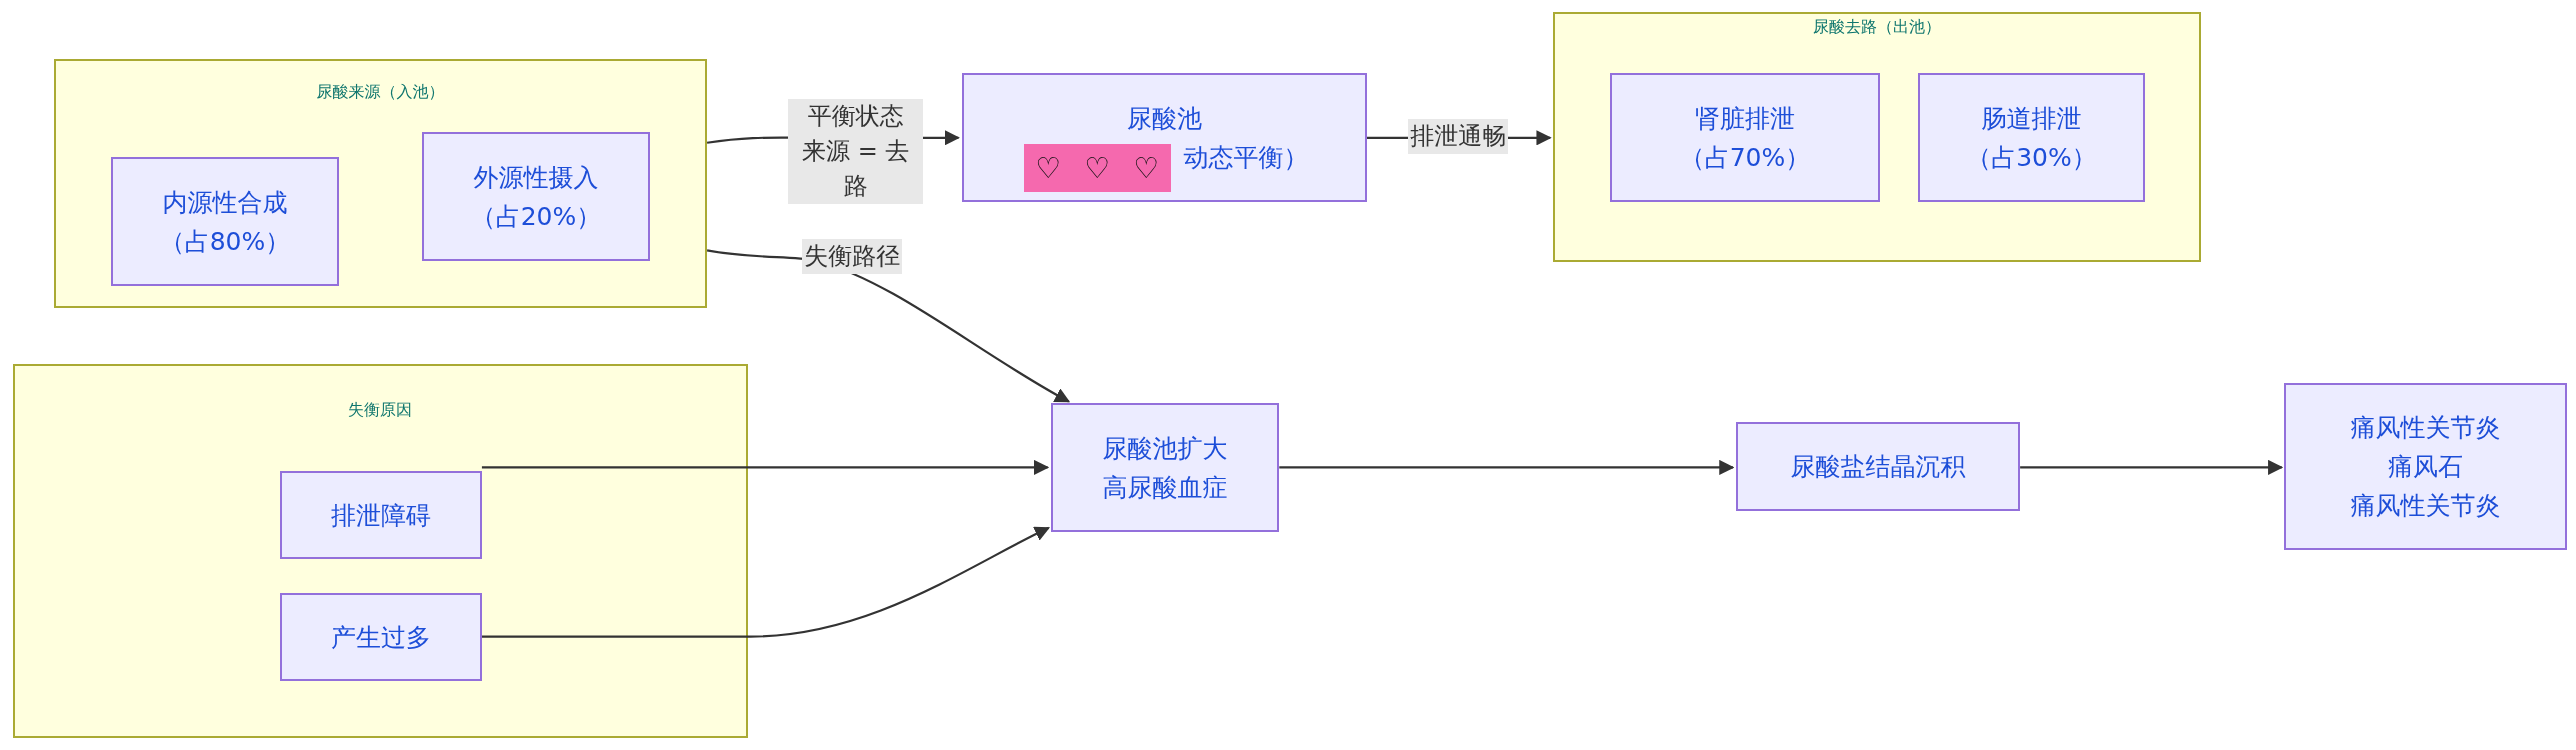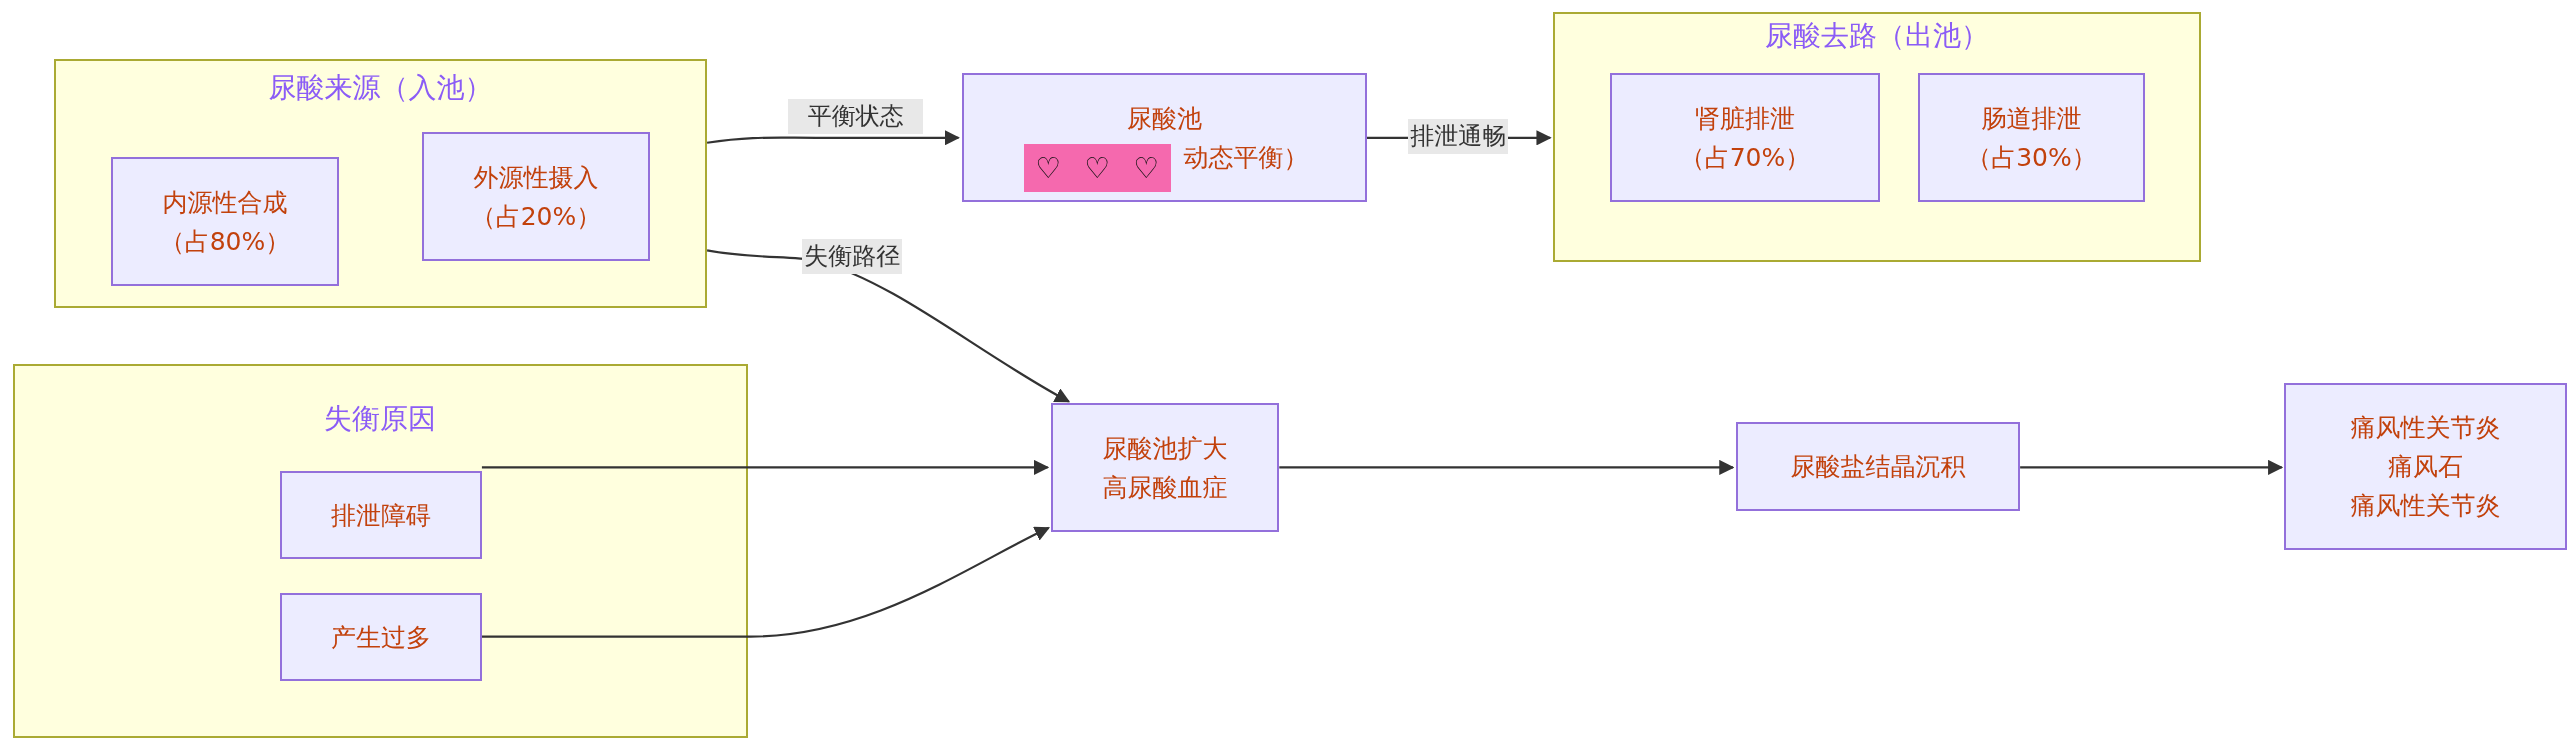--- a/index.html
+++ b/index.html
@@ -1,32 +1,32 @@
 <!DOCTYPE html>
 <html style="font-size:8.7px"><head>
 <meta charset="utf-8">
 <style>
   html, body { margin:0; padding:0; background:#ffffff; }
   body { width:2576px; height:751px; position:relative; overflow:hidden;
          font-family:"DejaVu Sans","Liberation Sans",sans-serif; color:#333333; }
   .group { position:absolute; background:#ffffde; border:2.2px solid #aaaa33; box-sizing:border-box; }
-  .group-title { position:absolute; left:0; right:0; text-align:center; font-size:28px; color:#8b5cf6; }
+  .group-title { position:absolute; left:0; right:0; text-align:center; font-size:16px; color:#0f766e; }
   .node { position:absolute; background:#ececff; border:2.2px solid #9370db; box-sizing:border-box;
           display:flex; flex-direction:column; align-items:center; justify-content:center;
-          font-size:25px; line-height:39px; color:#c2410c; text-align:center; }
+          font-size:25px; line-height:39px; color:#1d4ed8; text-align:center; }
   .elabel { position:absolute; background:#e8e8e8; font-size:24px; line-height:35px; text-align:center;
             color:#333; padding:0 2.2px; }
   svg.edges { position:absolute; left:0; top:0; }
   .sticker { position:absolute; background:#f569ae; display:flex; align-items:center; justify-content:space-around; }
 </style>
 </head>
 <body>
 
 <div class="group" style="left:54px;top:59px;width:653px;height:249px;">
-  <div class="group-title" style="top:8px;">尿酸来源（入池）</div>
+  <div class="group-title" style="top:21px;">尿酸来源（入池）</div>
 </div>
 <div class="group" style="left:1553px;top:12px;width:648px;height:250px;">
   <div class="group-title" style="top:3.3px;">尿酸去路（出池）</div>
 </div>
 <div class="group" style="left:12.5px;top:364px;width:735px;height:374px;">
   <div class="group-title" style="top:2.2px;margin-top:32px;">失衡原因</div>
 </div>
 
 <svg class="edges" width="2576" height="751" viewBox="0 0 4736 1380">
   <defs>
@@ -57,20 +57,21 @@
   <span style="padding-left:163px;">动态平衡）</span>
 </div>
 <div class="sticker" style="left:1024px;top:144px;width:147px;height:48px;">
   <span style="font-size:29px;color:#111;">♡</span>
   <span style="font-size:29px;color:#111;">♡</span>
   <span style="font-size:29px;color:#111;">♡</span>
 </div>
 
 <div class="elabel" style="left:788px;top:99px;width:131px;">
   <div>平衡状态</div>
+  <div>来源 = 去路</div>
 </div>
 <div class="elabel" style="left:1408px;top:119px;">排泄通畅</div>
 <div class="elabel" style="left:802px;top:239px;">失衡路径</div>
 
 <div class="node" style="left:1610px;top:73px;width:270px;height:129px;">
   <span>肾脏排泄</span>
   <span>（占70%）</span>
 </div>
 <div class="node" style="left:1918px;top:73px;width:227px;height:129px;">
   <span>肠道排泄</span>

